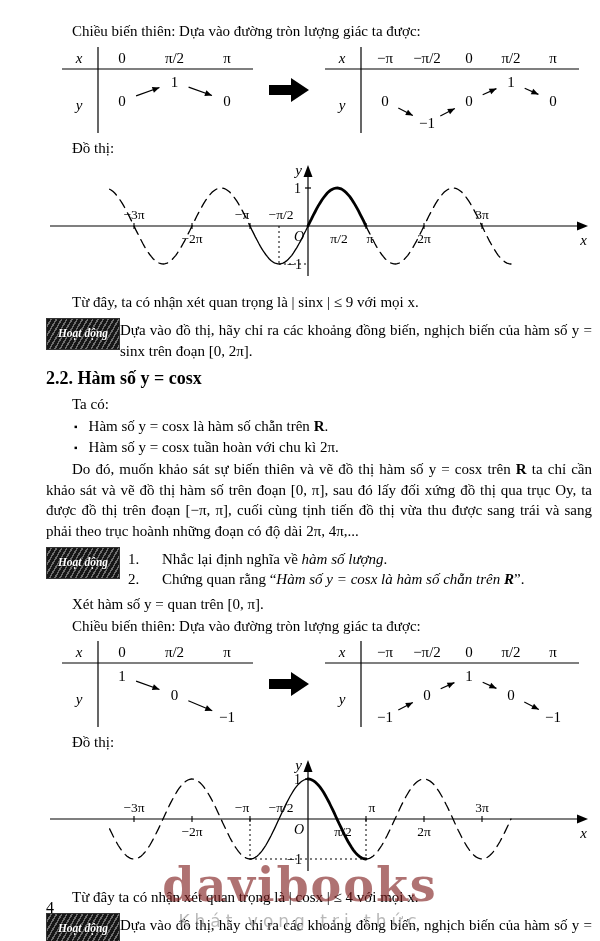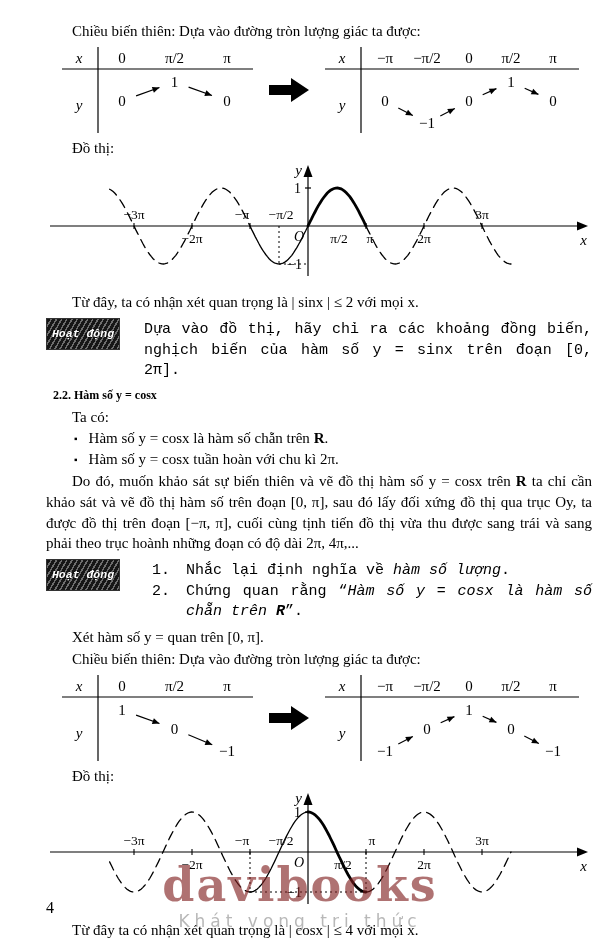--- a/index.html
+++ b/index.html
@@ -4,26 +4,26 @@
 <style>
   html,body{margin:0;padding:0;background:#fff;}
   .page{
     width:600px;height:941px;position:relative;background:#fff;color:#000;
     box-sizing:border-box;padding:20px 8px 8px 46px;overflow:hidden;
     font-family:"Liberation Serif",serif;font-size:15px;line-height:1.38;
   }
   p{margin:1px 0;}
   .ind{text-indent:26px;}
   .just{text-align:justify;}
-  h3{margin:5px 7px 3px;font-size:12px;font-weight:bold;}
+  h3{margin:5px 0 3px;font-size:18px;font-weight:bold;}
   .tables-row{display:flex;align-items:center;gap:12px;margin:2px 0 2px 14px;}
   svg{display:block;}
   svg text{font-family:"Liberation Serif",serif;fill:#000;}
   .graph{margin:2px 0;}
-  .activity{display:flex;align-items:flex-start;gap:24px;margin:5px 0 4px;font-family:Liberation Mono, monospace;}
+  .activity{display:flex;align-items:flex-start;gap:0;margin:5px 0 4px;}
   .act-label{
     width:72px;height:30px;flex:0 0 auto;border:1px solid #333;
     background:repeating-linear-gradient(120deg,#161616 0 3px,#6d6d6d 3px 4.5px);
     display:flex;align-items:center;justify-content:center;
   }
   .act-label span{color:#fff;font-weight:bold;font-style:italic;font-size:11.5px;text-shadow:0 0 2px #000;}
   .act-body{flex:1;padding-top:2px;text-align:justify;}
   .act-item{display:flex;}
   .act-item .num{flex:0 0 34px;padding-left:8px;}
   ul.bullets{list-style:none;margin:0;padding:0 0 0 28px;}
@@ -115,21 +115,21 @@
       <line x1="436" y1="63" x2="436" y2="69" stroke="#000" stroke-width="1.1"></line>
       <text x="436" y="59" text-anchor="middle" font-size="13.5">3π</text>
       <line x1="233" y1="66" x2="233" y2="104" stroke="#000" stroke-width="1" stroke-dasharray="2 3"></line>
       <line x1="233" y1="104" x2="262" y2="104" stroke="#000" stroke-width="1" stroke-dasharray="2 3"></line>
       <polyline points="63.6,29.2 65.4,30.2 67.1,31.6 68.9,33.3 70.6,35.3 72.3,37.5 74.1,40.0 75.8,42.7 77.6,45.6 79.3,48.7 81.0,52.0 82.8,55.4 84.5,58.9 86.3,62.4 88.0,66.0 89.7,69.6 91.5,73.1 93.2,76.6 95.0,80.0 96.7,83.3 98.4,86.4 100.2,89.3 101.9,92.0 103.7,94.5 105.4,96.7 107.1,98.7 108.9,100.4 110.6,101.8 112.4,102.8 114.1,103.5 115.8,103.9 117.6,104.0 119.3,103.7 121.1,103.1 122.8,102.1 124.5,100.9 126.3,99.3 128.0,97.4 129.8,95.3 131.5,92.9 133.2,90.2 135.0,87.4 136.7,84.3 138.5,81.1 140.2,77.7 141.9,74.3 143.7,70.8 145.4,67.2 147.2,63.6 148.9,60.1 150.6,56.5 152.4,53.1 154.1,49.8 155.9,46.7 157.6,43.7 159.3,40.9 161.1,38.3 162.8,36.0 164.6,33.9 166.3,32.1 168.0,30.7 169.8,29.5 171.5,28.7 173.3,28.2 175.0,28.0 176.7,28.2 178.5,28.7 180.2,29.5 182.0,30.7 183.7,32.1 185.4,33.9 187.2,36.0 188.9,38.3 190.7,40.9 192.4,43.7 194.1,46.7 195.9,49.8 197.6,53.1 199.4,56.5 201.1,60.1 202.8,63.6 204.0,66.0" fill="none" stroke="#000" stroke-width="1.3" stroke-linecap="round" stroke-dasharray="9 6"></polyline>
       <polyline points="204.0,66.0 205.7,69.6 207.5,73.1 209.2,76.6 211.0,80.0 212.7,83.3 214.4,86.4 216.2,89.3 217.9,92.0 219.7,94.5 221.4,96.7 223.1,98.7 224.9,100.4 226.6,101.8 228.4,102.8 230.1,103.5 231.8,103.9 233.6,104.0 235.3,103.7 237.1,103.1 238.8,102.1 240.5,100.9 242.3,99.3 244.0,97.4 245.8,95.3 247.5,92.9 249.2,90.2 251.0,87.4 252.7,84.3 254.5,81.1 256.2,77.7 257.9,74.3 259.7,70.8 261.4,67.2 262.0,66.0" fill="none" stroke="#000" stroke-width="1.3" stroke-linecap="round"></polyline>
       <polyline points="262.0,66.0 263.7,62.4 265.5,58.9 267.2,55.4 269.0,52.0 270.7,48.7 272.4,45.6 274.2,42.7 275.9,40.0 277.7,37.5 279.4,35.3 281.1,33.3 282.9,31.6 284.6,30.2 286.4,29.2 288.1,28.5 289.8,28.1 291.6,28.0 293.3,28.3 295.1,28.9 296.8,29.9 298.5,31.1 300.3,32.7 302.0,34.6 303.8,36.7 305.5,39.1 307.2,41.8 309.0,44.6 310.7,47.7 312.5,50.9 314.2,54.3 315.9,57.7 317.7,61.2 319.4,64.8 320.0,66.0" fill="none" stroke="#000" stroke-width="2.8" stroke-linecap="round"></polyline>
       <polyline points="320.0,66.0 321.7,69.6 323.5,73.1 325.2,76.6 327.0,80.0 328.7,83.3 330.4,86.4 332.2,89.3 333.9,92.0 335.7,94.5 337.4,96.7 339.1,98.7 340.9,100.4 342.6,101.8 344.4,102.8 346.1,103.5 347.8,103.9 349.6,104.0 351.3,103.7 353.1,103.1 354.8,102.1 356.5,100.9 358.3,99.3 360.0,97.4 361.8,95.3 363.5,92.9 365.2,90.2 367.0,87.4 368.7,84.3 370.5,81.1 372.2,77.7 373.9,74.3 375.7,70.8 377.4,67.2 379.2,63.6 380.9,60.1 382.6,56.5 384.4,53.1 386.1,49.8 387.9,46.7 389.6,43.7 391.3,40.9 393.1,38.3 394.8,36.0 396.6,33.9 398.3,32.1 400.0,30.7 401.8,29.5 403.5,28.7 405.3,28.2 407.0,28.0 408.7,28.2 410.5,28.7 412.2,29.5 414.0,30.7 415.7,32.1 417.4,33.9 419.2,36.0 420.9,38.3 422.7,40.9 424.4,43.7 426.1,46.7 427.9,49.8 429.6,53.1 431.4,56.5 433.1,60.1 434.8,63.6 436.6,67.2 438.3,70.8 440.1,74.3 441.8,77.7 443.5,81.1 445.3,84.3 447.0,87.4 448.8,90.2 450.5,92.9 452.2,95.3 454.0,97.4 455.7,99.3 457.5,100.9 459.2,102.1 460.9,103.1 462.7,103.7 464.4,104.0 465.0,104.0" fill="none" stroke="#000" stroke-width="1.3" stroke-linecap="round" stroke-dasharray="9 6"></polyline>
     </svg>
 
-  <p class="ind">Từ đây, ta có nhận xét quan trọng là | sinx | ≤ 2 với mọi x.</p>
+  <p class="ind">Từ đây, ta có nhận xét quan trọng là | sinx | ≤ 9 với mọi x.</p>
 
   <div class="activity">
     <div class="act-label">
       <span>Hoạt động</span>
     </div>
     <div class="act-body">Dựa vào đồ thị, hãy chỉ ra các khoảng đồng biến, nghịch biến của hàm số y = sinx trên đoạn [0, 2π].</div>
   </div>
 
   <h3>2.2.  Hàm số y = cosx</h3>
 

